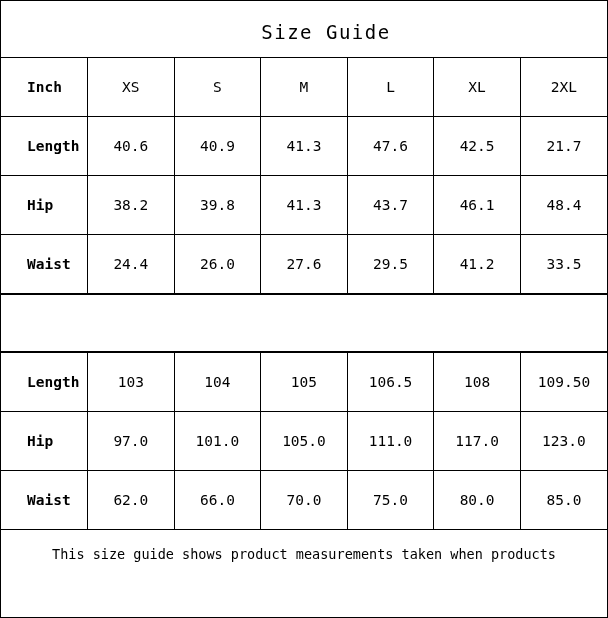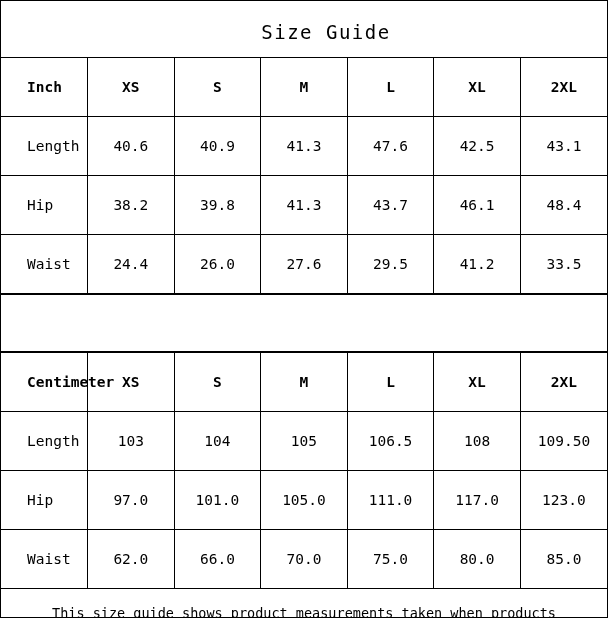--- a/index.html
+++ b/index.html
@@ -45,28 +45,28 @@
     height: 56px;
     text-align: center;
     vertical-align: middle;
     font-size: 14.5px;
     font-family: "DejaVu Sans Mono", monospace;
     margin-left: 17px;
   }
   table.size-table td.first-col {
     text-align: left;
     padding-left: 26px;
-    font-weight: normal;
+    font-weight: bold;
     border-left: none;
   }
   table.size-table td.last-col {
     border-right: none;
   }
   table.size-table tr.header-row td {
-    font-weight: bold;
+    font-weight: normal;
   }
   table.size-table tr.header-row td.first-col {
     font-weight: bold;
   }
   .spacer {
     height: 56px;
     border-top: 1px solid #000000;
     border-bottom: 1px solid #000000;
     background: #ffffff;
   }
@@ -97,21 +97,21 @@
         <td>XL</td>
         <td class="last-col">2XL</td>
       </tr>
       <tr>
         <td class="first-col">Length</td>
         <td>40.6</td>
         <td>40.9</td>
         <td>41.3</td>
         <td>47.6</td>
         <td>42.5</td>
-        <td class="last-col">43.1</td>
+        <td class="last-col">21.7</td>
       </tr>
       <tr>
         <td class="first-col">Hip</td>
         <td>38.2</td>
         <td>39.8</td>
         <td>41.3</td>
         <td>43.7</td>
         <td>46.1</td>
         <td class="last-col">48.4</td>
       </tr>
@@ -124,29 +124,20 @@
         <td>41.2</td>
         <td class="last-col">33.5</td>
       </tr>
     </tbody>
   </table>
 
   <div class="spacer"></div>
 
   <table class="size-table">
     <tbody>
-      <tr class="header-row">
-        <td class="first-col">Centimeter</td>
-        <td>XS</td>
-        <td>S</td>
-        <td>M</td>
-        <td>L</td>
-        <td>XL</td>
-        <td class="last-col">2XL</td>
-      </tr>
       <tr>
         <td class="first-col">Length</td>
         <td>103</td>
         <td>104</td>
         <td>105</td>
         <td>106.5</td>
         <td>108</td>
         <td class="last-col">109.50</td>
       </tr>
       <tr>

